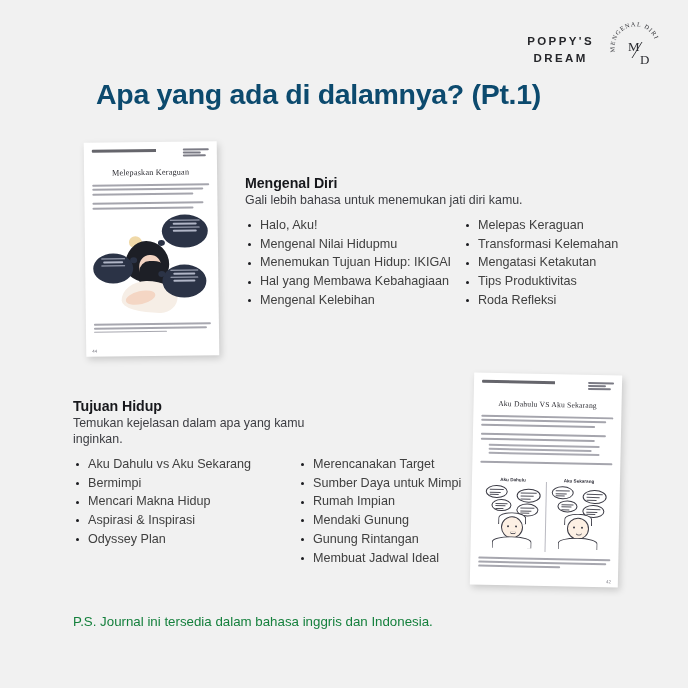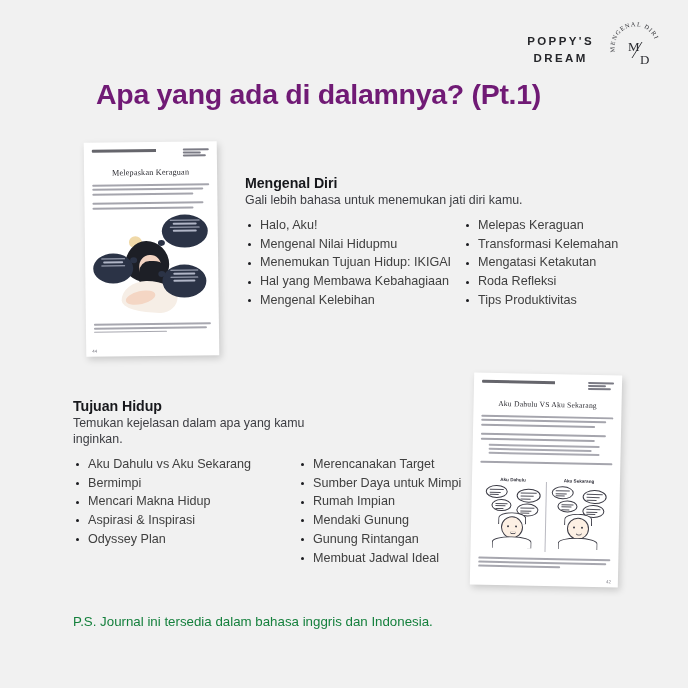--- a/index.html
+++ b/index.html
@@ -39,21 +39,21 @@
     width: 56px; height: 56px;
   }
   .brand-stamp svg { display:block; width:56px; height:56px; }
 
   
   .page-title {
     position: absolute;
     left: 96px; top: 78px;
     font-size: 28.5px;
     font-weight: 700;
-    color: #701a75;
+    color: #0c4a6e;
     letter-spacing: -0.3px;
   }
 
   
   .preview {
     position: absolute;
     background: #ffffff;
     box-shadow: 2px 3px 7px rgba(0,0,0,0.17);
     overflow: hidden;
   }
@@ -412,22 +412,22 @@
           <li>Halo, Aku!</li>
           <li>Mengenal Nilai Hidupmu</li>
           <li>Menemukan Tujuan Hidup: IKIGAI</li>
           <li>Hal yang Membawa Kebahagiaan</li>
           <li>Mengenal Kelebihan</li>
         </ul>
       <ul class="blist c2">
           <li>Melepas Keraguan</li>
           <li>Transformasi Kelemahan</li>
           <li>Mengatasi Ketakutan</li>
+          <li>Tips Produktivitas</li>
           <li>Roda Refleksi</li>
-          <li>Tips Produktivitas</li>
         </ul>
     </div>
   </div>
 
   <div class="section" id="sec-tujuan">
     <div class="sec-title">Tujuan Hidup</div>
     <div class="sec-sub">Temukan kejelasan dalam apa yang kamu inginkan.</div>
     <div class="cols">
       <ul class="blist c1">
           <li>Aku Dahulu vs Aku Sekarang</li>

